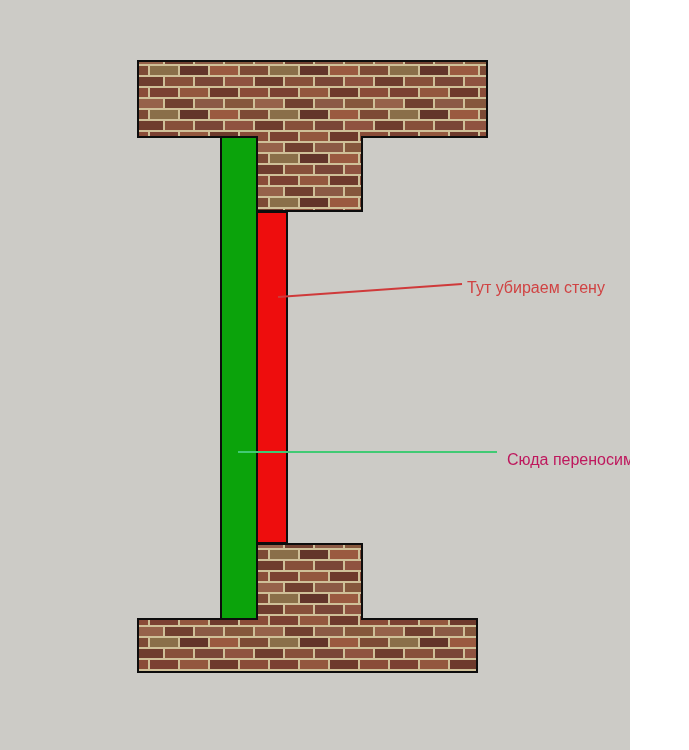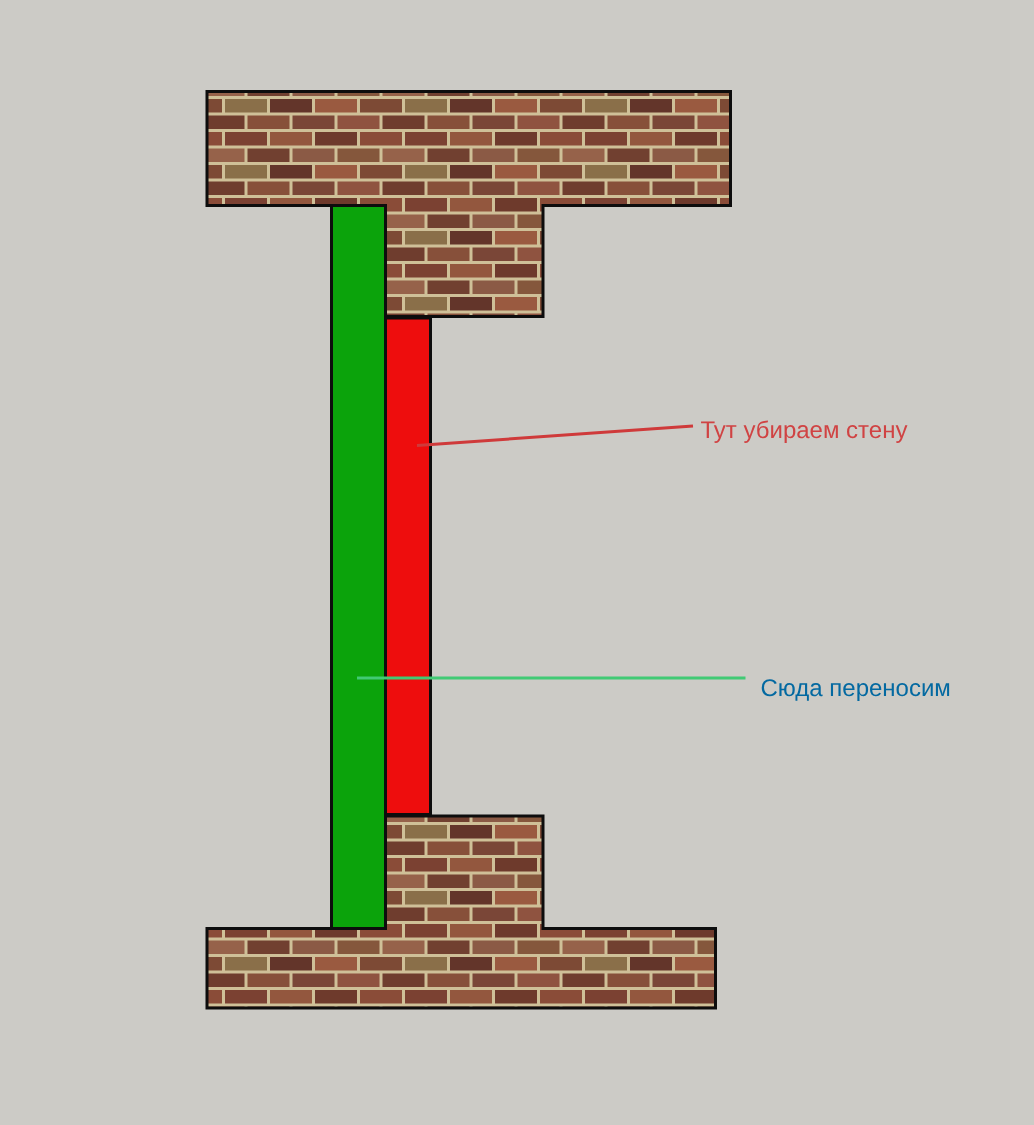--- a/index.html
+++ b/index.html
@@ -1,19 +1,19 @@
 <!DOCTYPE html>
 <html><head>
 <meta charset="utf-8">
 <style>
   html, body { margin: 0; padding: 0; }
   body { font-family: "Liberation Sans", sans-serif; }
   #stage {
     position: relative;
-    width: 689px;
+    width: 630px;
     height: 750px;
     background: #cccbc6;
     overflow: hidden;
   }
   #scene {
     position: absolute;
     left: 0; top: 0;
   }
   .anno-label {
     position: absolute;
@@ -23,21 +23,21 @@
     user-select: none;
   }
   #remove-label {
     left: 467px;
     top: 277px;
     color: #d04343;
   }
   #move-label {
     left: 507px;
     top: 449px;
-    color: #0369a1;
+    color: #be185d;
   }
 </style>
 </head>
 <body>
 
 <div id="stage">
 
   <svg id="scene" width="689" height="750" viewBox="0 0 689 750">
     <defs>
       <pattern id="brickPat" width="120" height="44" patternUnits="userSpaceOnUse">

